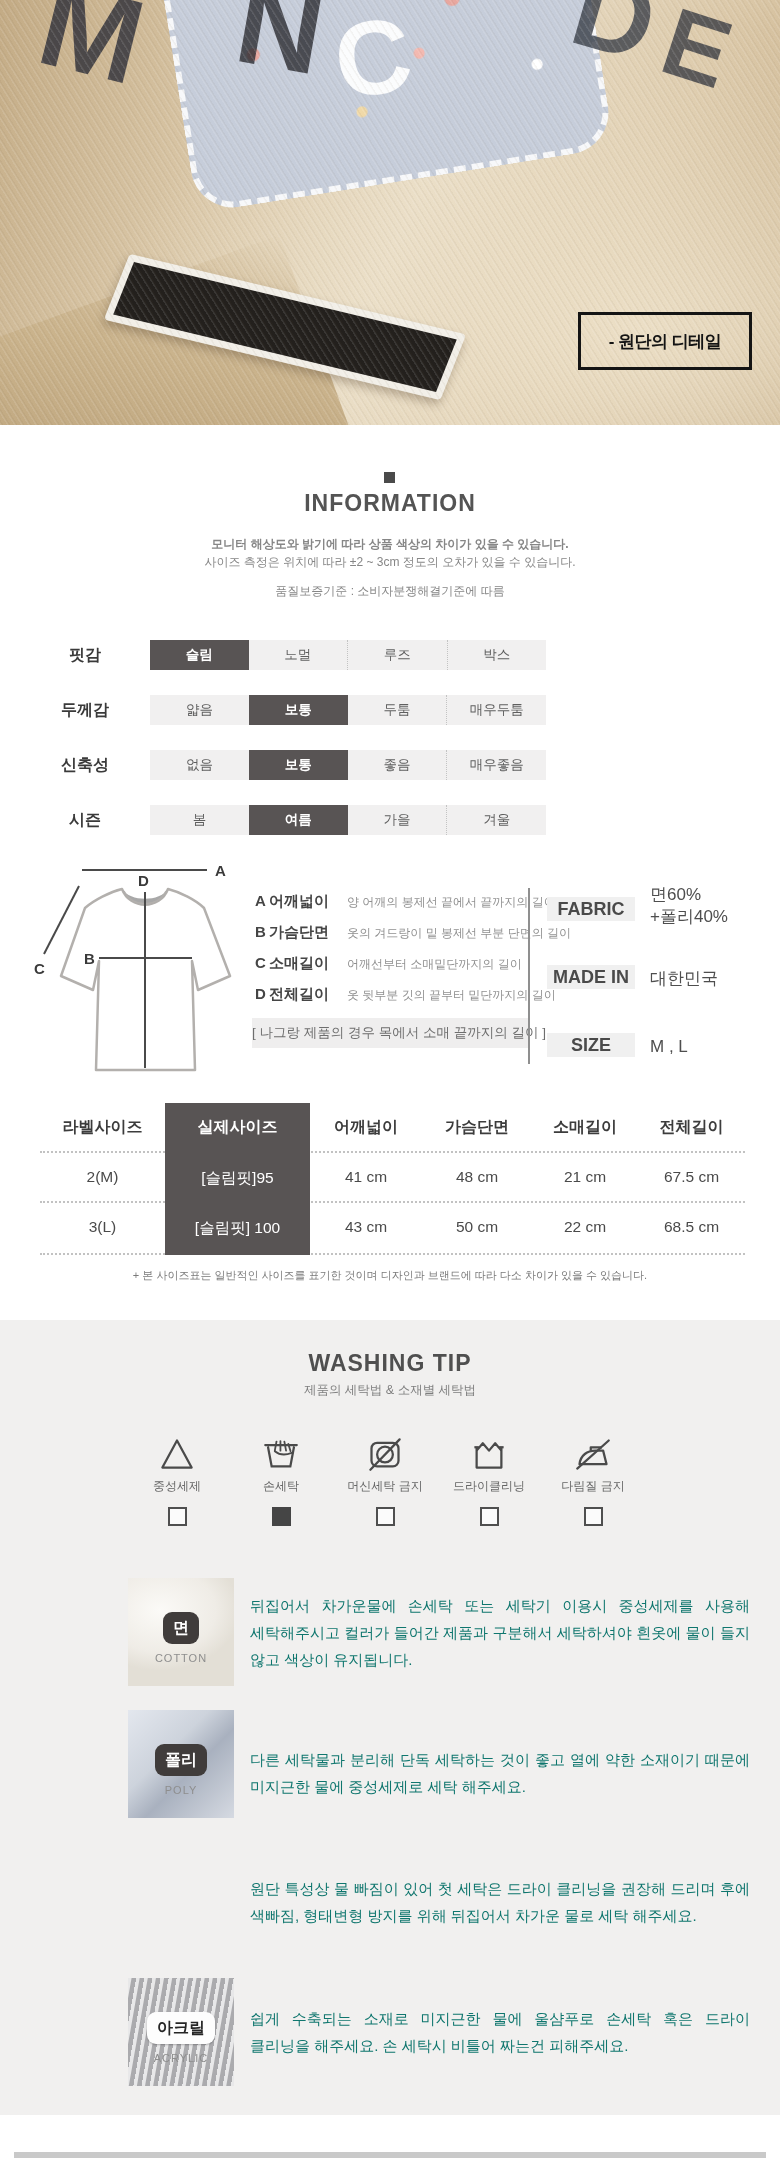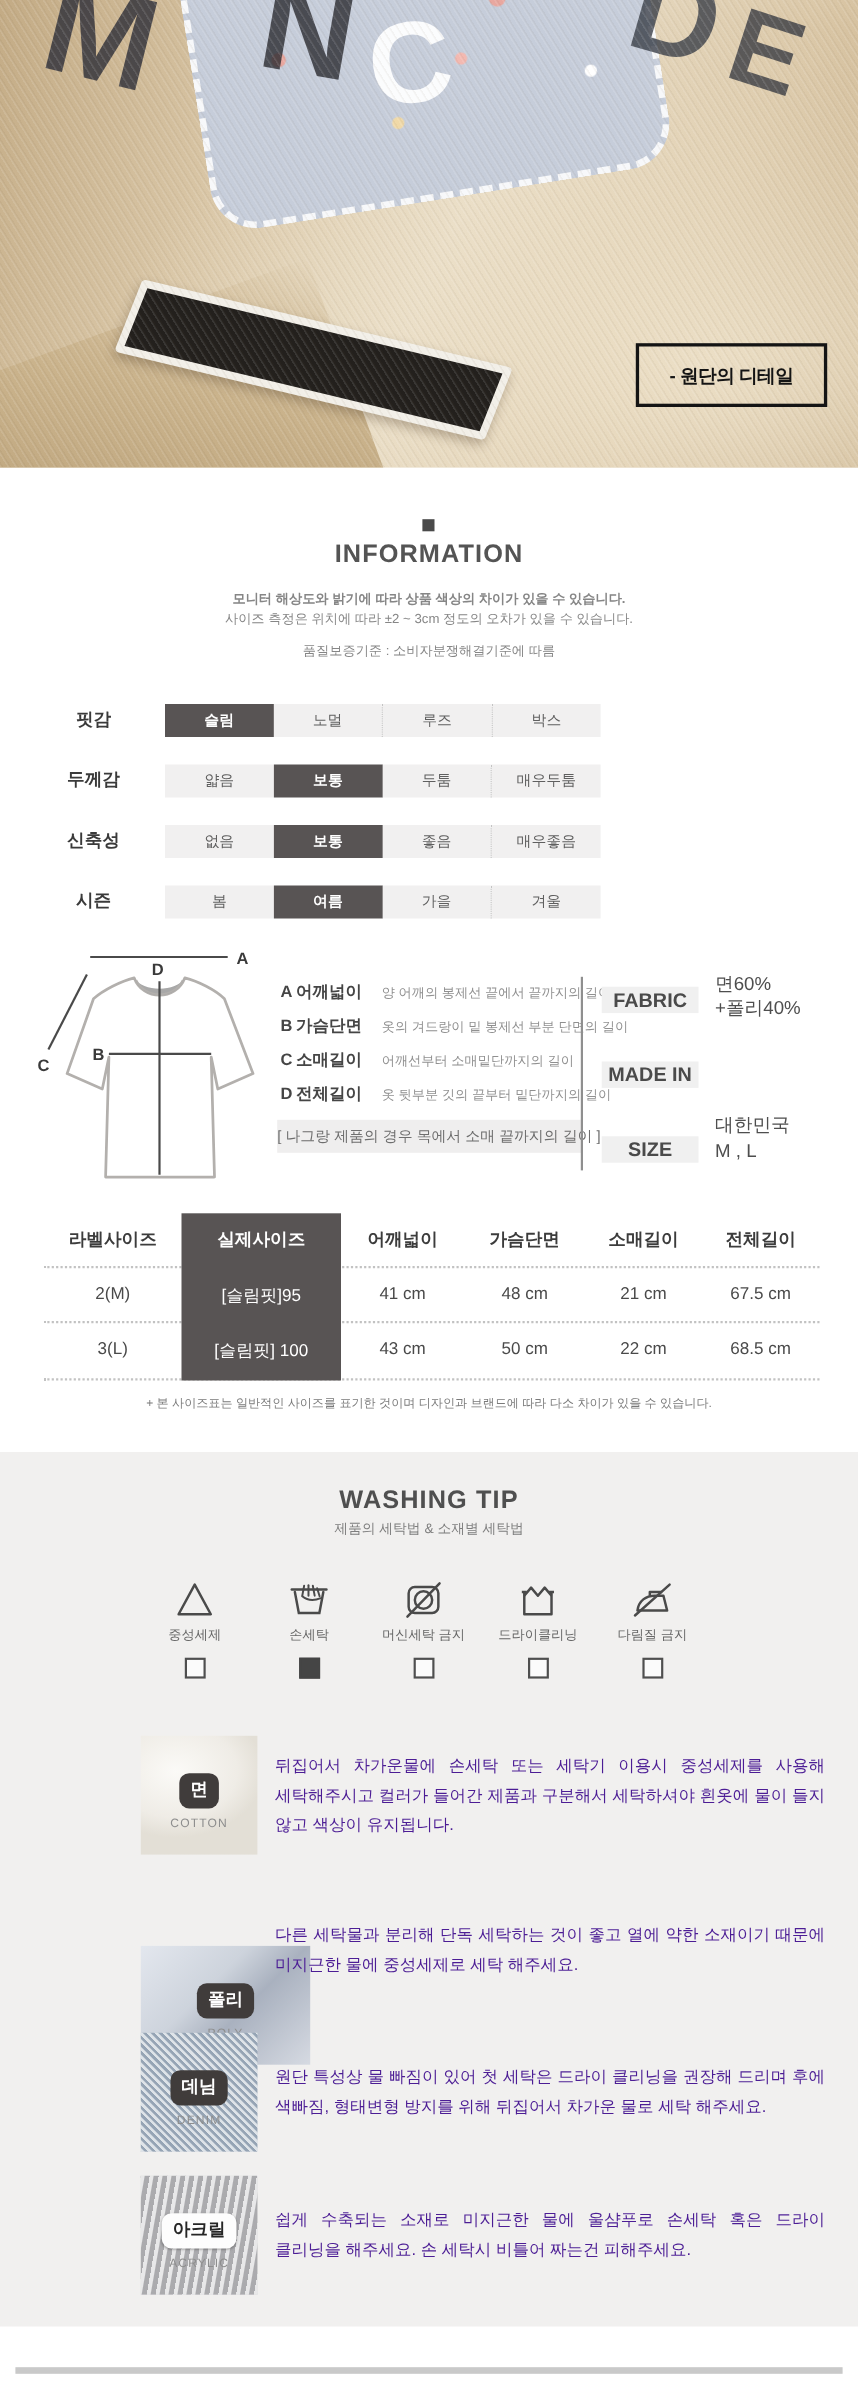--- a/index.html
+++ b/index.html
@@ -90,21 +90,21 @@
   .care-img.cotton{background:radial-gradient(80px 60px at 30% 30%,#fbfaf7,#efece6 70%,#e3dfd6);}
   .care-img.poly{background:linear-gradient(135deg,#e3e7ee 0%,#cdd3dc 38%,#a9b1bf 58%,#d6dae2 100%);}
   .care-img.denim{background:#b5c1cd;background-image:repeating-linear-gradient(45deg,rgba(255,255,255,.55) 0 2px,rgba(90,110,135,.35) 3px 5px);}
   .care-img.acrylic{background:#c6c6c8;background-image:repeating-linear-gradient(100deg,rgba(255,255,255,.6) 0 3px,rgba(120,120,125,.35) 4px 8px);}
   .care-badge{position:absolute;left:50%;transform:translateX(-50%);top:34px;height:32px;
       line-height:32px;padding:0 10px;border-radius:9px;background:#403c3b;color:#fff;
       font-size:16px;font-weight:bold;white-space:nowrap;}
   .care-badge.light{background:#fdfdfd;color:#262626;box-shadow:0 1px 2px rgba(0,0,0,.25);}
   .care-mat{position:absolute;left:0;top:74px;width:100%;text-align:center;font-size:11px;
       color:#8e8e8e;letter-spacing:1px;}
-  .care-text{left:250px;width:500px;font-size:15px;line-height:27px;color:#4c1d95;
+  .care-text{left:250px;width:500px;font-size:15px;line-height:27px;color:#0f766e;
       text-align:justify;word-break:keep-all;}
 
   .bottom-bar{left:14px;top:2152px;width:752px;height:6px;background:#c9c9c9;}
 </style>
 </head>
 <body>
 
 <div class="page">
 
   <div class="abs photo">
@@ -190,21 +190,21 @@
   <div class="abs m-item" style="top:985px;">
     <span class="m-key">D</span><span class="m-name">전체길이</span><span class="m-desc">옷 뒷부분 깃의 끝부터 밑단까지의 길이</span>
   </div>
   <div class="abs m-note">[ 나그랑 제품의 경우 목에서 소매 끝까지의 길이 ]</div>
 
   <div class="abs v-divider"></div>
   <div class="abs fact-label" style="top:897px;">FABRIC</div>
   <div class="abs fact-value" style="top:884px;">면60%
 +폴리40%</div>
   <div class="abs fact-label" style="top:965px;">MADE IN</div>
-  <div class="abs fact-value" style="top:968px;margin-top:44px;">대한민국</div>
+  <div class="abs fact-value" style="top:968px;">대한민국</div>
   <div class="abs fact-label" style="top:1033px;">SIZE</div>
   <div class="abs fact-value" style="top:1036px;">M , L</div>
 
   <div class="abs tbl-dotted" style="top:1151px;"></div>
   <div class="abs tbl-dotted" style="top:1201px;"></div>
   <div class="abs tbl-dotted" style="top:1253px;"></div>
   <div class="abs tbl-dark"></div>
   <div class="abs tbl-row tbl-head" style="top:1117px;">
     <div class="c0">라벨사이즈</div>
     <div class="c1">실제사이즈</div>
@@ -291,30 +291,26 @@
     <div class="wash-label">다림질 금지</div>
     <div class="wash-check"></div>
   </div>
 
   <div class="abs care-img cotton" style="top:1578px;">
     <div class="care-badge">면</div>
     <div class="care-mat">COTTON</div>
   </div>
   <div class="abs care-text" style="top:1592px;">뒤집어서 차가운물에 손세탁 또는 세탁기 이용시 중성세제를 사용해 세탁해주시고 컬러가 들어간 제품과 구분해서 세탁하셔야 흰옷에 물이 들지 않고 색상이 유지됩니다.</div>
 
-  <div class="abs care-img poly" style="top:1769px;padding-left:48px;">
+  <div class="abs care-img poly" style="top:1710px;">
     <div class="care-badge">폴리</div>
     <div class="care-mat">POLY</div>
   </div>
   <div class="abs care-text" style="top:1746px;">다른 세탁물과 분리해 단독 세탁하는 것이 좋고 열에 약한 소재이기 때문에 미지근한 물에 중성세제로 세탁 해주세요.</div>
 
-  <div class="abs care-img denim" style="top:1848px;">
-    <div class="care-badge">데님</div>
-    <div class="care-mat">DENIM</div>
-  </div>
   <div class="abs care-text" style="top:1875px;">원단 특성상 물 빠짐이 있어 첫 세탁은 드라이 클리닝을 권장해 드리며 후에 색빠짐, 형태변형 방지를 위해 뒤집어서 차가운 물로 세탁 해주세요.</div>
 
   <div class="abs care-img acrylic" style="top:1978px;">
     <div class="care-badge light">아크릴</div>
     <div class="care-mat">ACRYLIC</div>
   </div>
   <div class="abs care-text" style="top:2005px;">쉽게 수축되는 소재로 미지근한 물에 울샴푸로 손세탁 혹은 드라이 클리닝을 해주세요. 손 세탁시 비틀어 짜는건 피해주세요.</div>
 
   <div class="abs bottom-bar"></div>
 </div>

